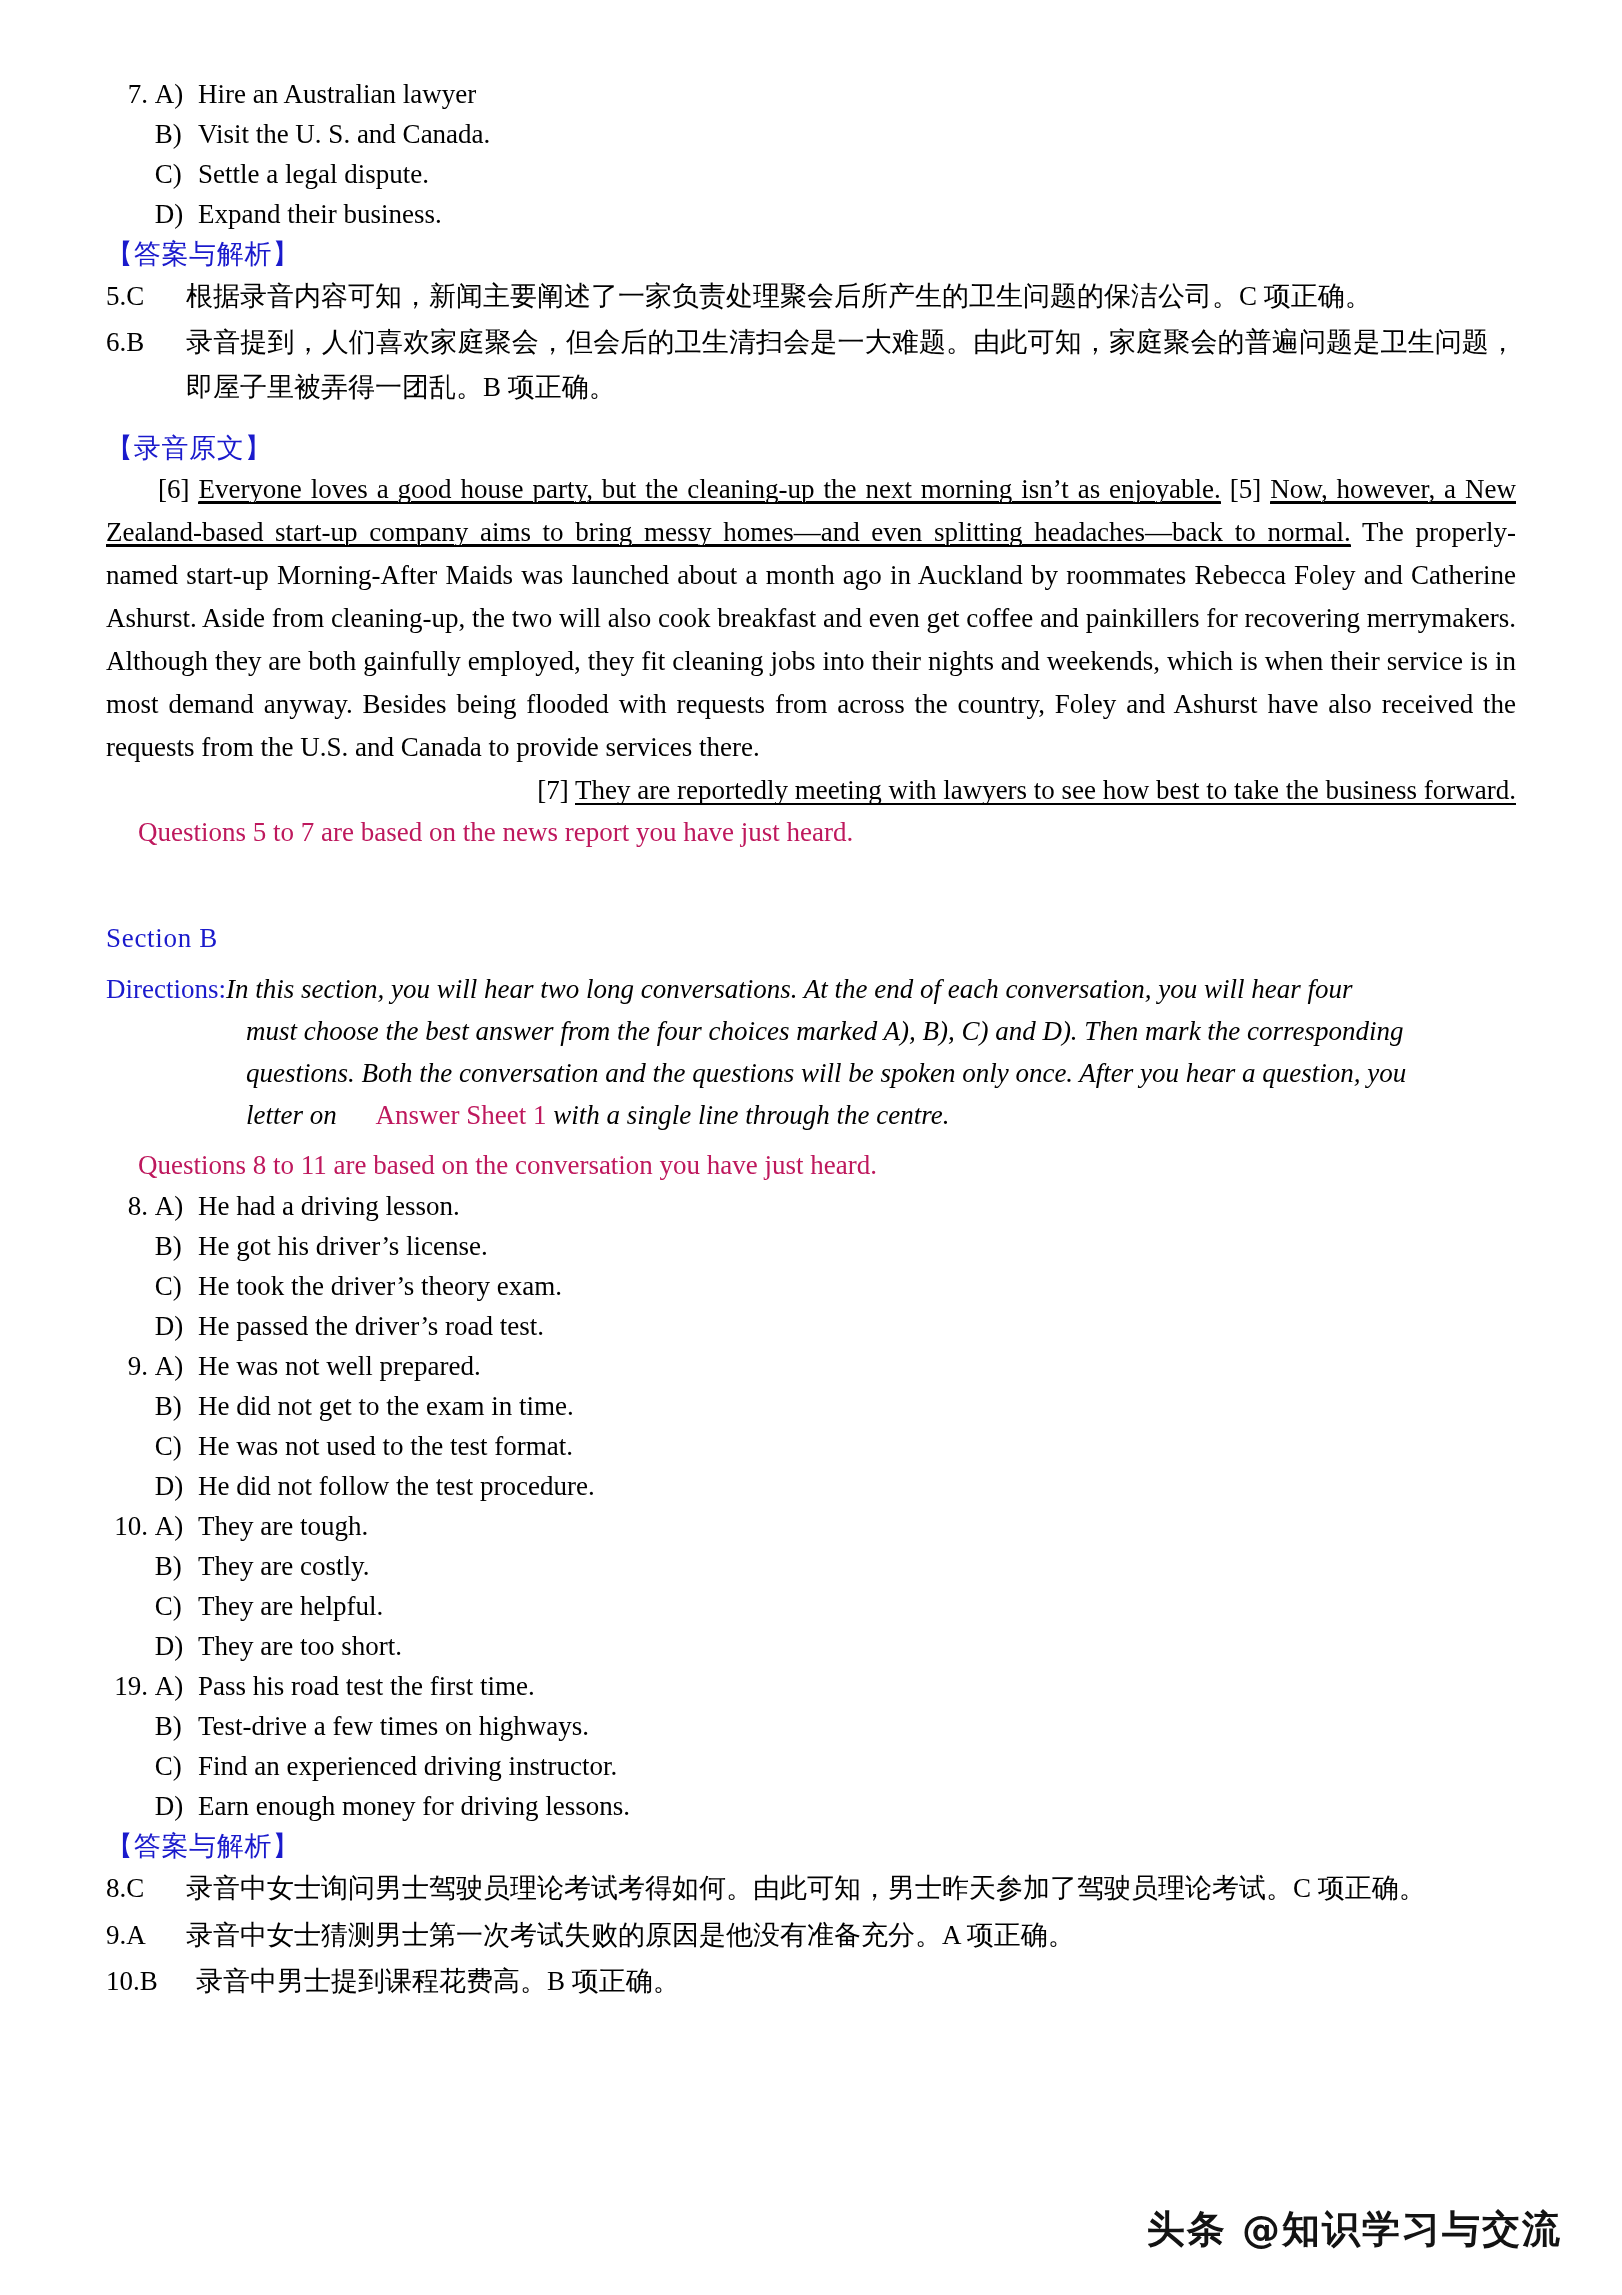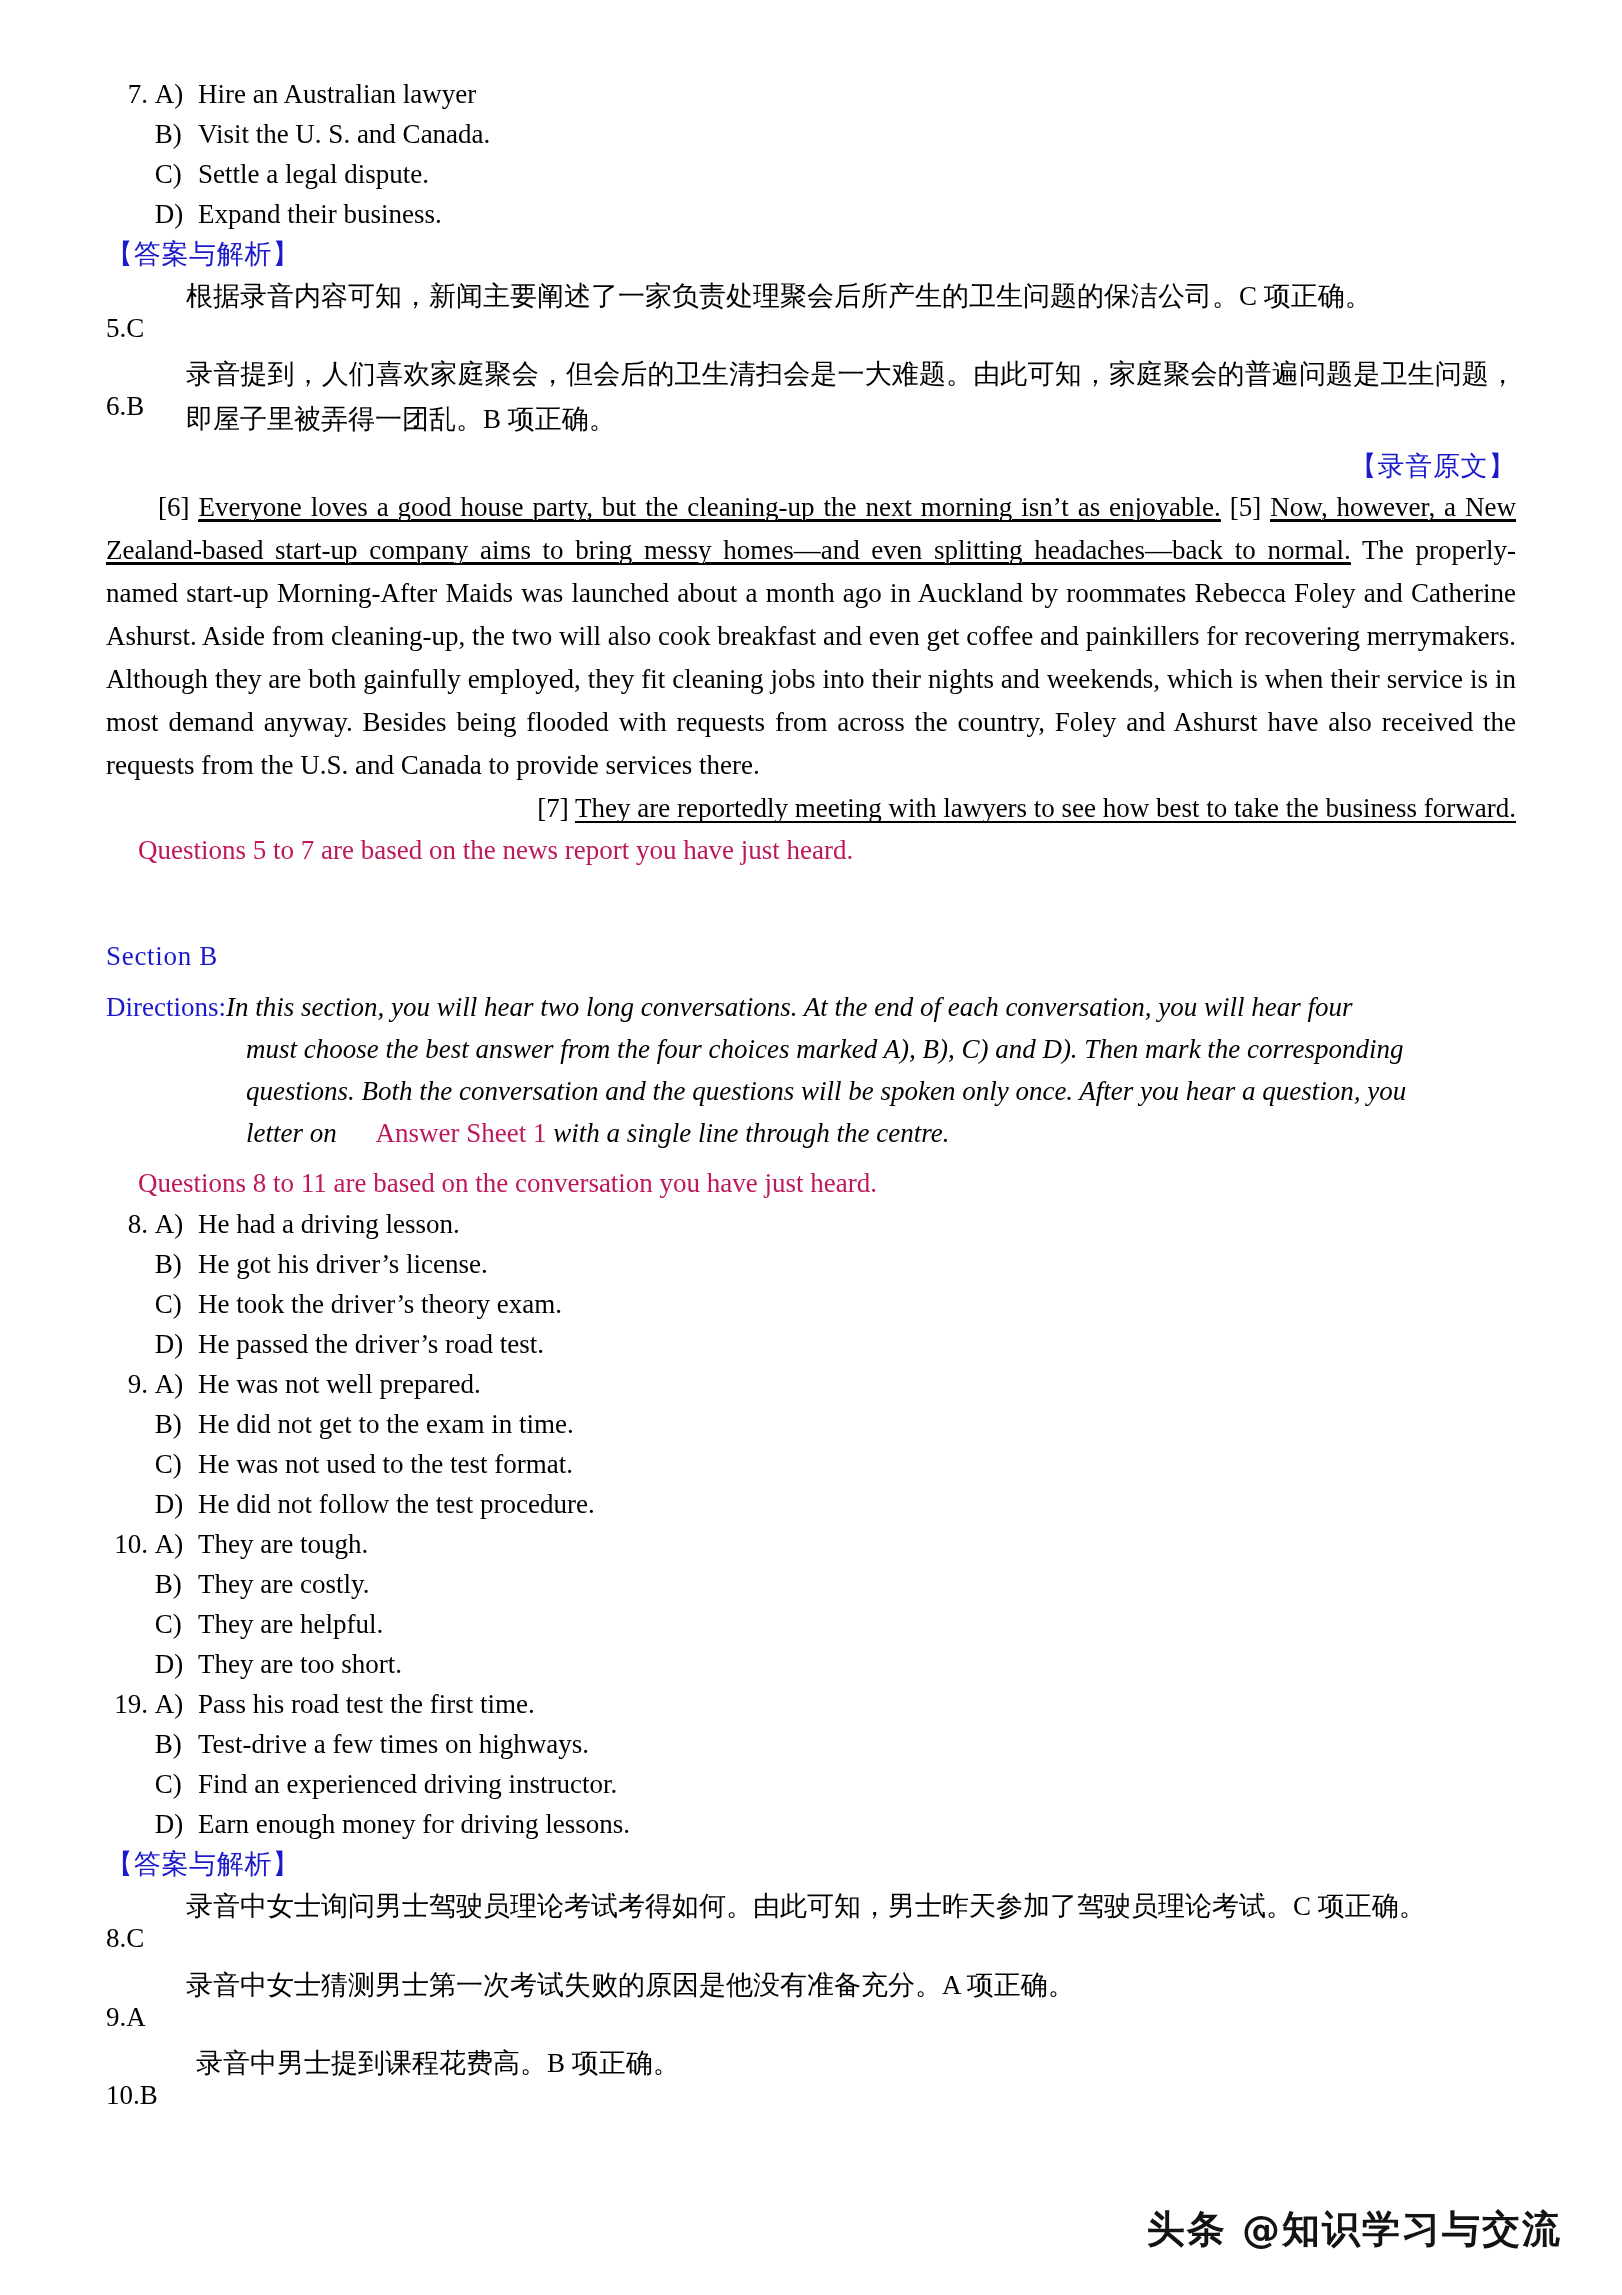--- a/index.html
+++ b/index.html
@@ -55,21 +55,20 @@
   .ans{
     display:flex;
     font-size:27px;
     line-height:45px;
     margin:0 0 1.4px 0;
   }
   .ans .key{
     flex:0 0 80px;
     width:80px;
     white-space:pre;
-    margin-top:32px;
   }
   .ans .key.k2{flex:0 0 90px;width:90px;}
   .ans .body{flex:1 1 auto; text-align:justify; text-justify:inter-ideograph;}
 
   
   .script{
     font-size:27px;
     line-height:43px;
     text-align:justify;
     text-indent:52px;
@@ -173,21 +172,21 @@
       <div class="ans">
         <span class="key">5.C</span>
         <span class="body">根据录音内容可知，新闻主要阐述了一家负责处理聚会后所产生的卫生问题的保洁公司。C 项正确。</span>
       </div>
       <div class="ans">
         <span class="key">6.B</span>
         <span class="body">录音提到，人们喜欢家庭聚会，但会后的卫生清扫会是一大难题。由此可知，家庭聚会的普遍问题是卫生问题，即屋子里被弄得一团乱。B 项正确。</span>
       </div>
     </div>
 
-    <div class="bluehdr" style="margin-top:4px;text-align:right;">【录音原文】</div>
+    <div class="bluehdr" style="margin-top:18px;">【录音原文】</div>
 
     <p class="script"><span>[6]</span> <span class="u u2">Everyone loves a good house party, but the cleaning-up the next morning isn’t as enjoyable.</span> <span>[5]</span> <span class="u u2">Now, however, a New Zealand-based start-up company aims to bring messy homes—and even splitting headaches—back to normal.</span> <span>The properly-named start-up Morning-After Maids was launched about a month ago in Auckland by roommates Rebecca Foley and Catherine Ashurst. Aside from cleaning-up, the two will also cook breakfast and even get coffee and painkillers for recovering merrymakers. Although they are both gainfully employed, they fit cleaning jobs into their nights and weekends, which is when their service is in most demand anyway. Besides being flooded with requests from across the country, Foley and Ashurst have also received the requests from the U.S. and Canada to provide services there.</span></p>
     <p class="script-tail"><span>[7]</span> <span class="u u2">They are reportedly meeting with lawyers to see how best to take the business forward.</span></p>
 
     <div class="qline blue">Questions 5 to 7 are based on the news report you have just heard.</div>
 
 
     <div class="sp-lg"></div>
 
     <div class="bluehdr">Section B</div>

